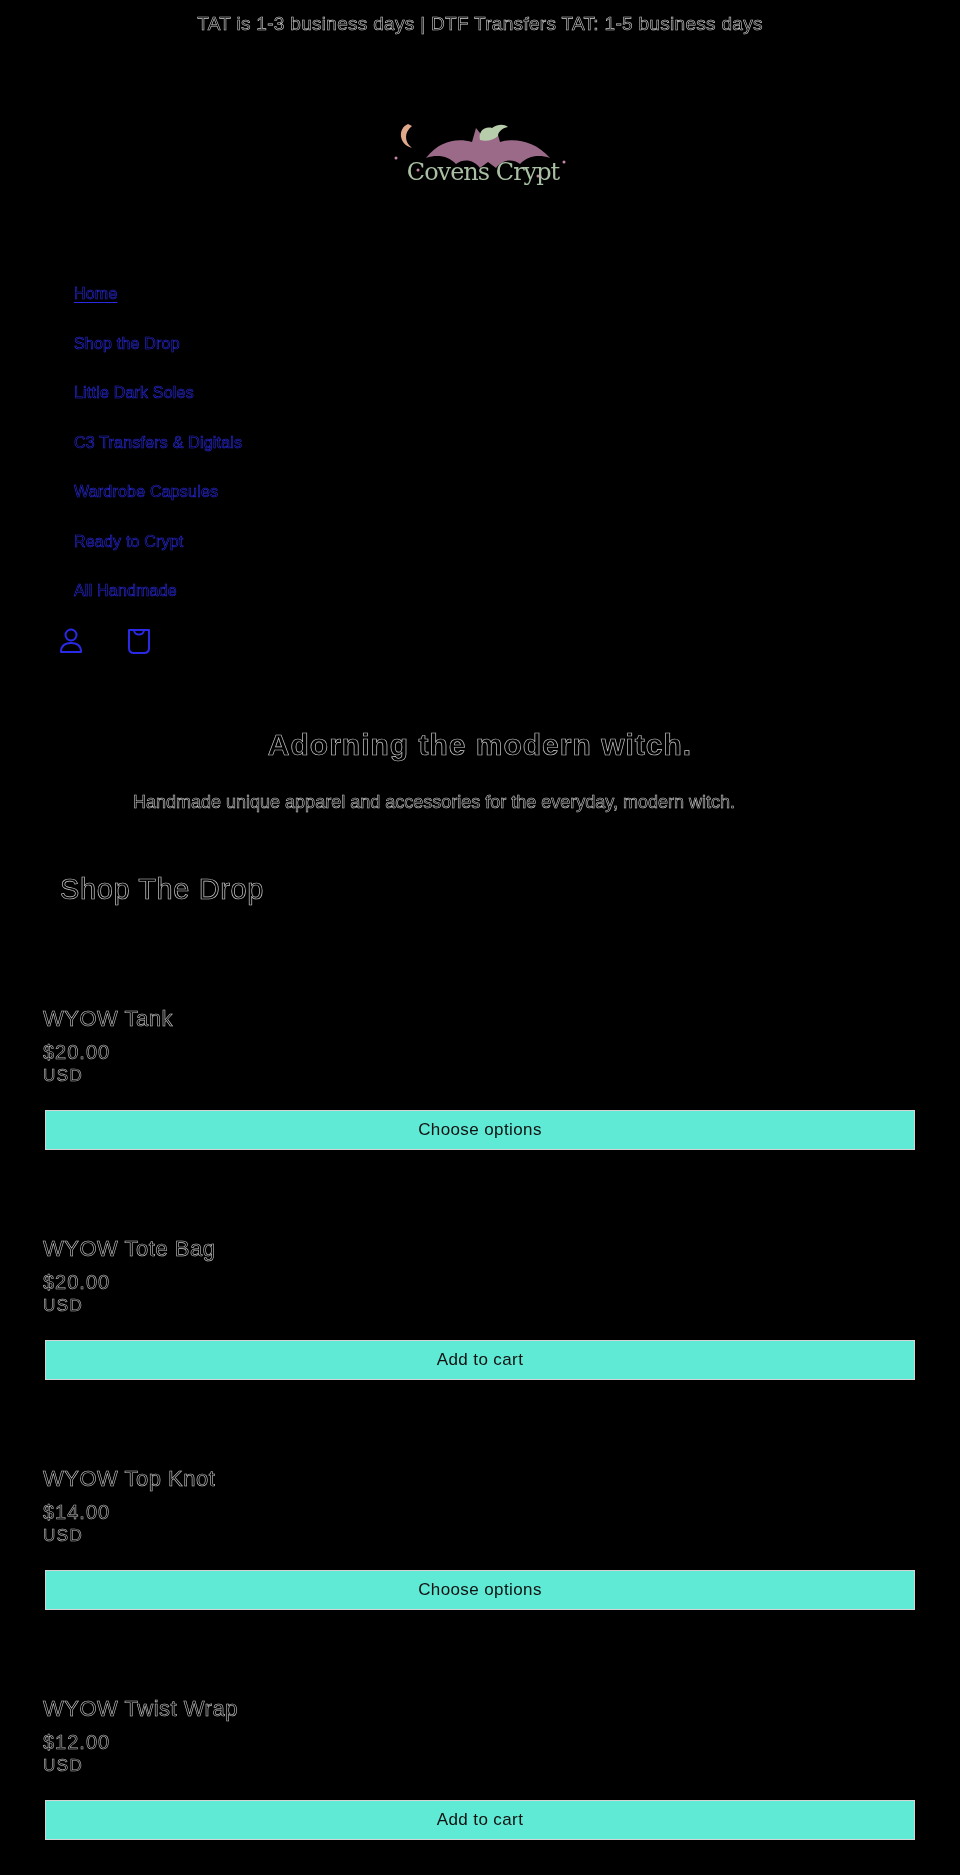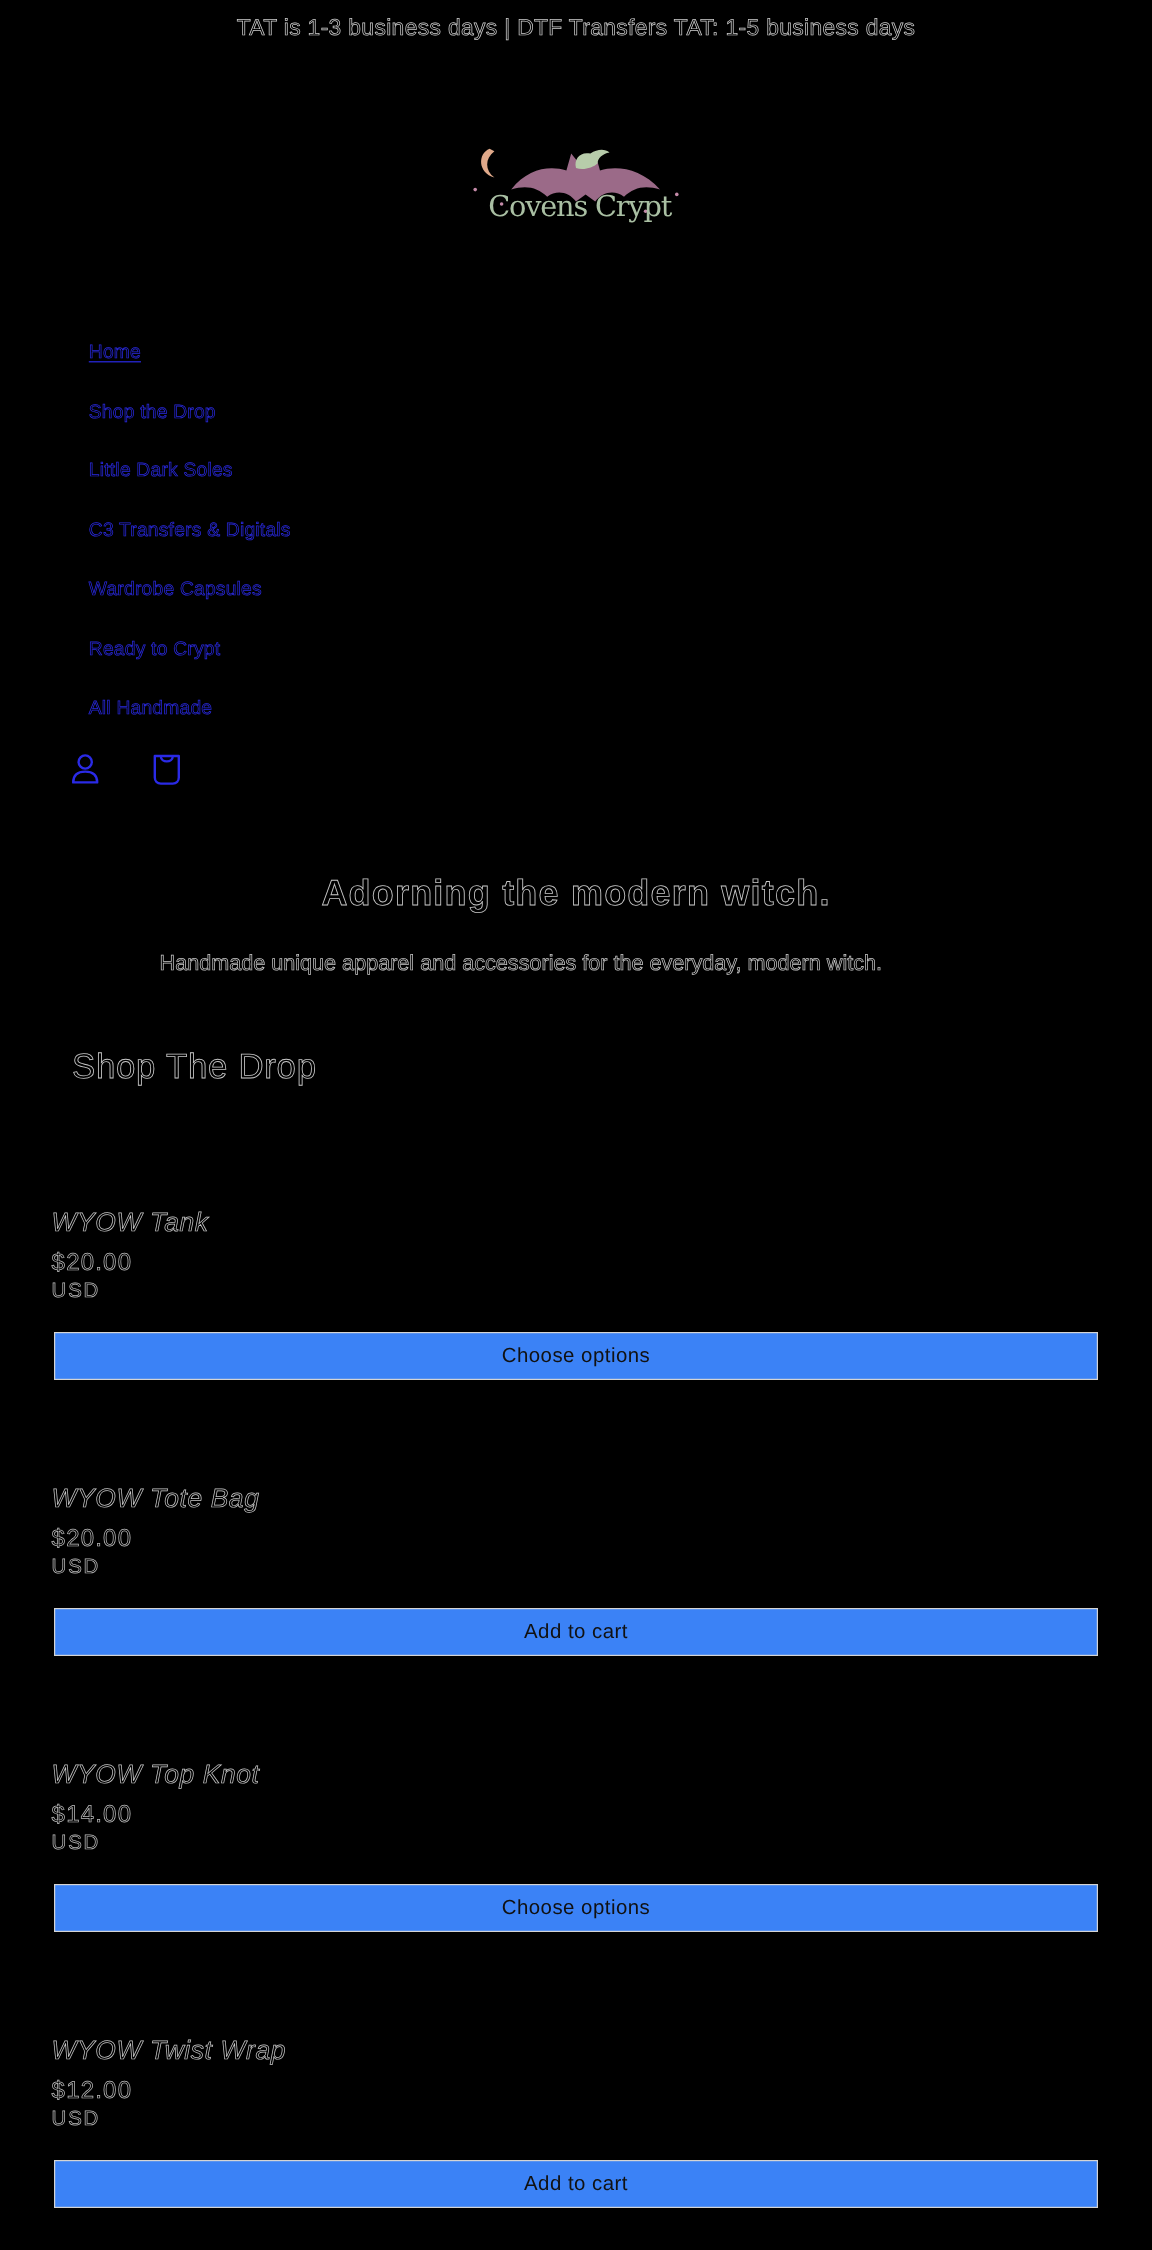--- a/index.html
+++ b/index.html
@@ -119,21 +119,20 @@
     .product .title {
       font-size: 22px;
       letter-spacing: 0.5px;
       color: transparent;
       -webkit-text-stroke: 0.6px #c8c8c8;
       margin: 0;
       height: 34px;
       line-height: 34px;
       font-weight: normal;
       cursor: pointer;
-      font-style: italic;
     }
     .product .price {
       font-size: 20px;
       letter-spacing: 1px;
       color: transparent;
       -webkit-text-stroke: 0.6px #bdbdbd;
       line-height: 24px;
       margin-top: 4px;
     }
     .product .currency {
@@ -141,21 +140,21 @@
       letter-spacing: 1.5px;
       color: transparent;
       -webkit-text-stroke: 0.6px #bdbdbd;
       line-height: 24px;
     }
     .product .btn {
       position: absolute;
       left: 2px;
       width: 870px;
       height: 40px;
-      background: #3b82f6;
+      background: #5eead4;
       border: 1px solid #d4d4d4;
       box-sizing: border-box;
       color: #111111;
       font-family: "Liberation Sans", sans-serif;
       font-size: 17px;
       letter-spacing: 0.4px;
       display: flex;
       align-items: center;
       justify-content: center;
       cursor: pointer;

